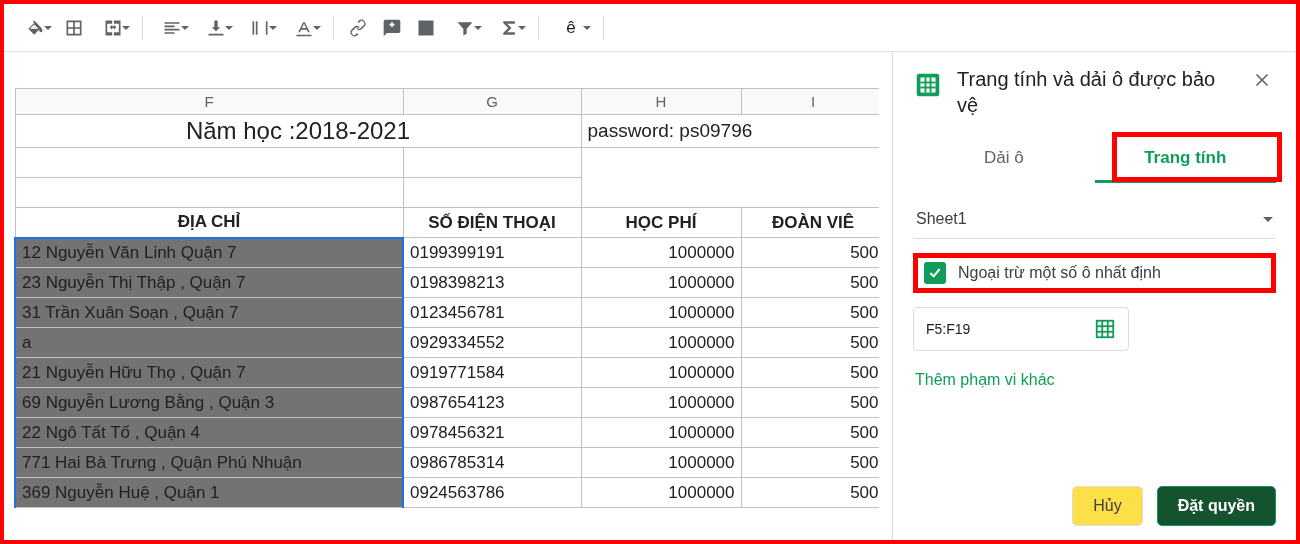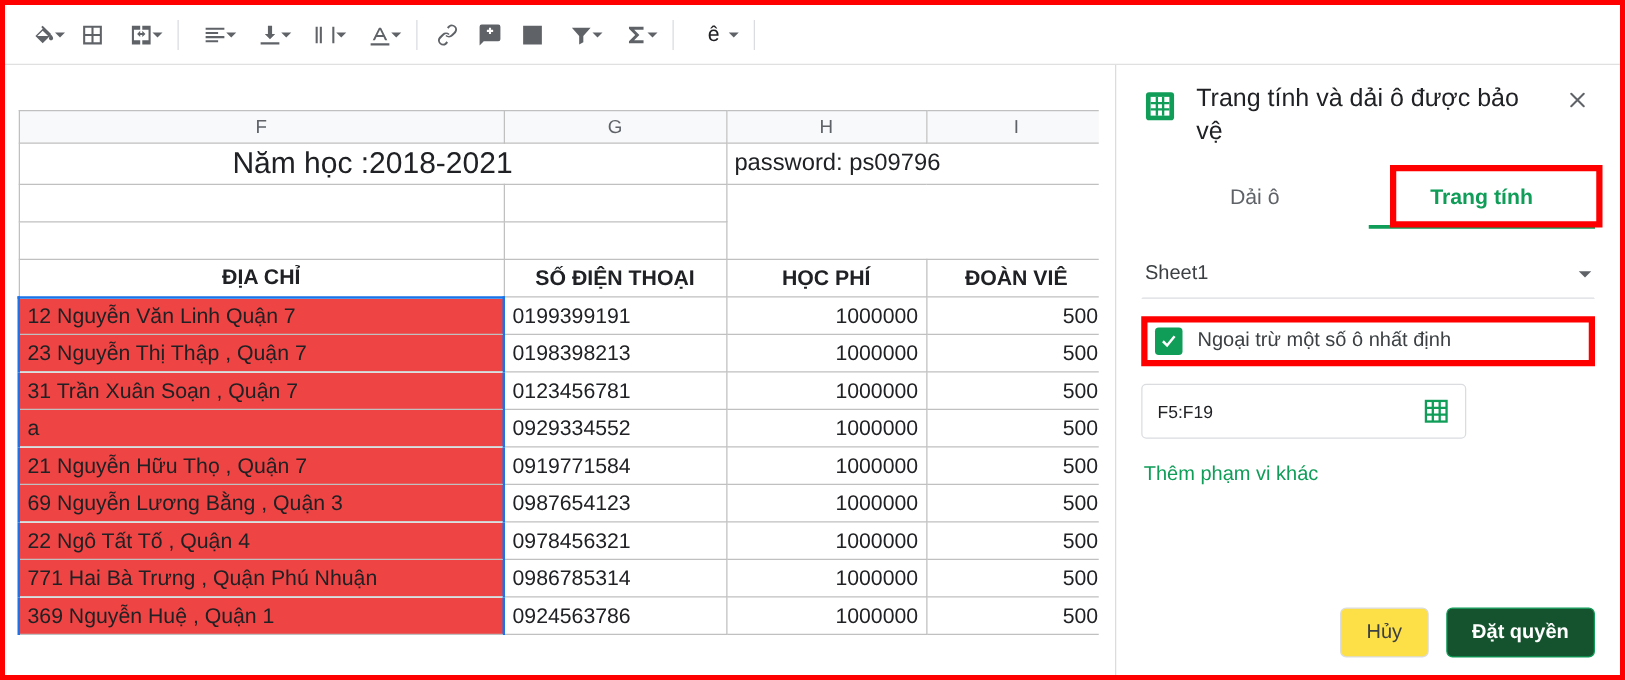--- a/index.html
+++ b/index.html
@@ -172,21 +172,21 @@
     color:#fff;
   }
   .except-label { font-size:16px; color:#3c4043; }
   .range-box {
     border:1px solid #dadce0;
     border-radius:4px;
     padding:10px 12px;
     display:flex;
     align-items:center;
     justify-content:space-between;
-    width: 260px;
+    width: 216px;
     margin-bottom:14px;
   }
   .range-box .grid-ic { color:#0f9d58; }
   .add-range {
     color:#0f9d58;
     font-size:16px;
     padding:6px 2px;
     cursor:pointer;
     margin-bottom: 10px;
   }
@@ -232,21 +232,21 @@
     color:#5f6368;
     font-weight:normal;
     text-align:center;
     height:26px;
     font-size:15px;
   }
   .grid .colF { width: 388px; }
   .grid .colG { width: 178px; }
   .grid .colH { width: 160px; }
   .grid .colI { width: 144px; }
-  .sel { background:#ef4444; }
+  .sel { background:#737373; }
   .hdr td { font-weight:bold; text-align:center; }
   .num { text-align:right; }
   .topsel {
     border-top:2px solid #1a73e8 !important;
   }
   .leftsel {
     border-left:2px solid #1a73e8 !important;
   }
   .rightsel {
     border-right:2px solid #1a73e8 !important;

